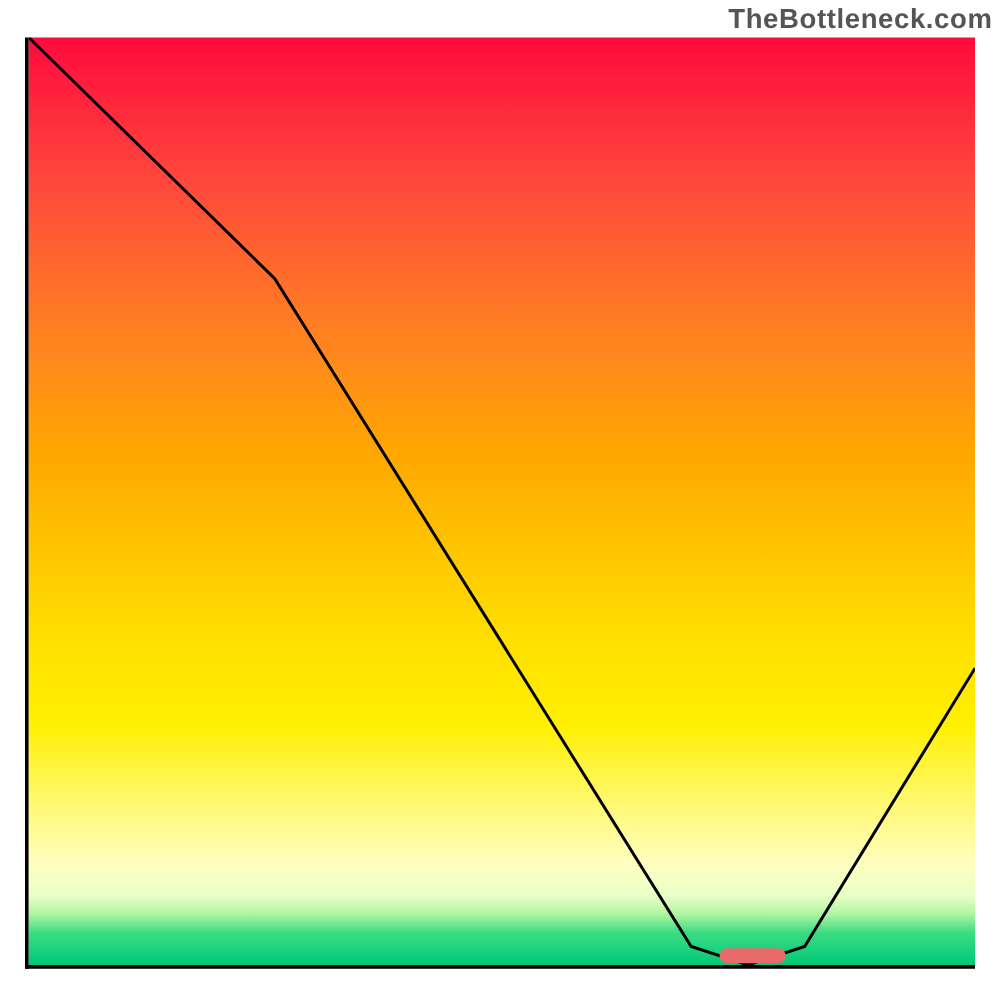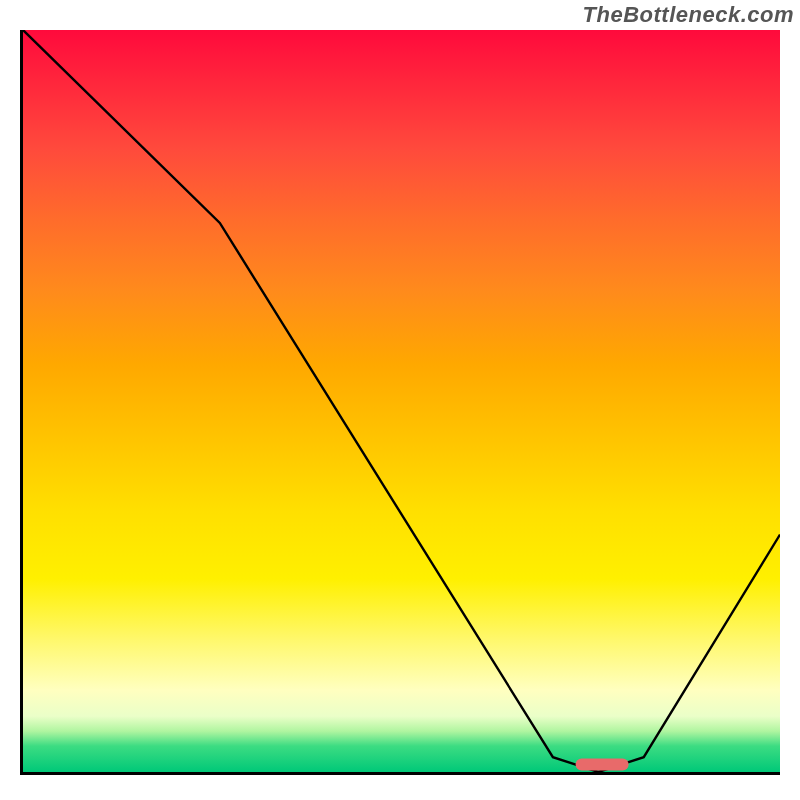--- a/index.html
+++ b/index.html
@@ -8,21 +8,20 @@
     width: 800px;
     height: 800px;
     overflow: hidden;
     background: #ffffff;
     font-family: Arial, Helvetica, sans-serif;
   }
   .container {
     position: relative;
     width: 800px;
     height: 572px;
-    font-style: italic;
   }
   .watermark {
     position: absolute;
     top: 2px;
     right: 6px;
     font-size: 22px;
     font-weight: 600;
     color: #555;
     letter-spacing: 0.5px;
     z-index: 10;

